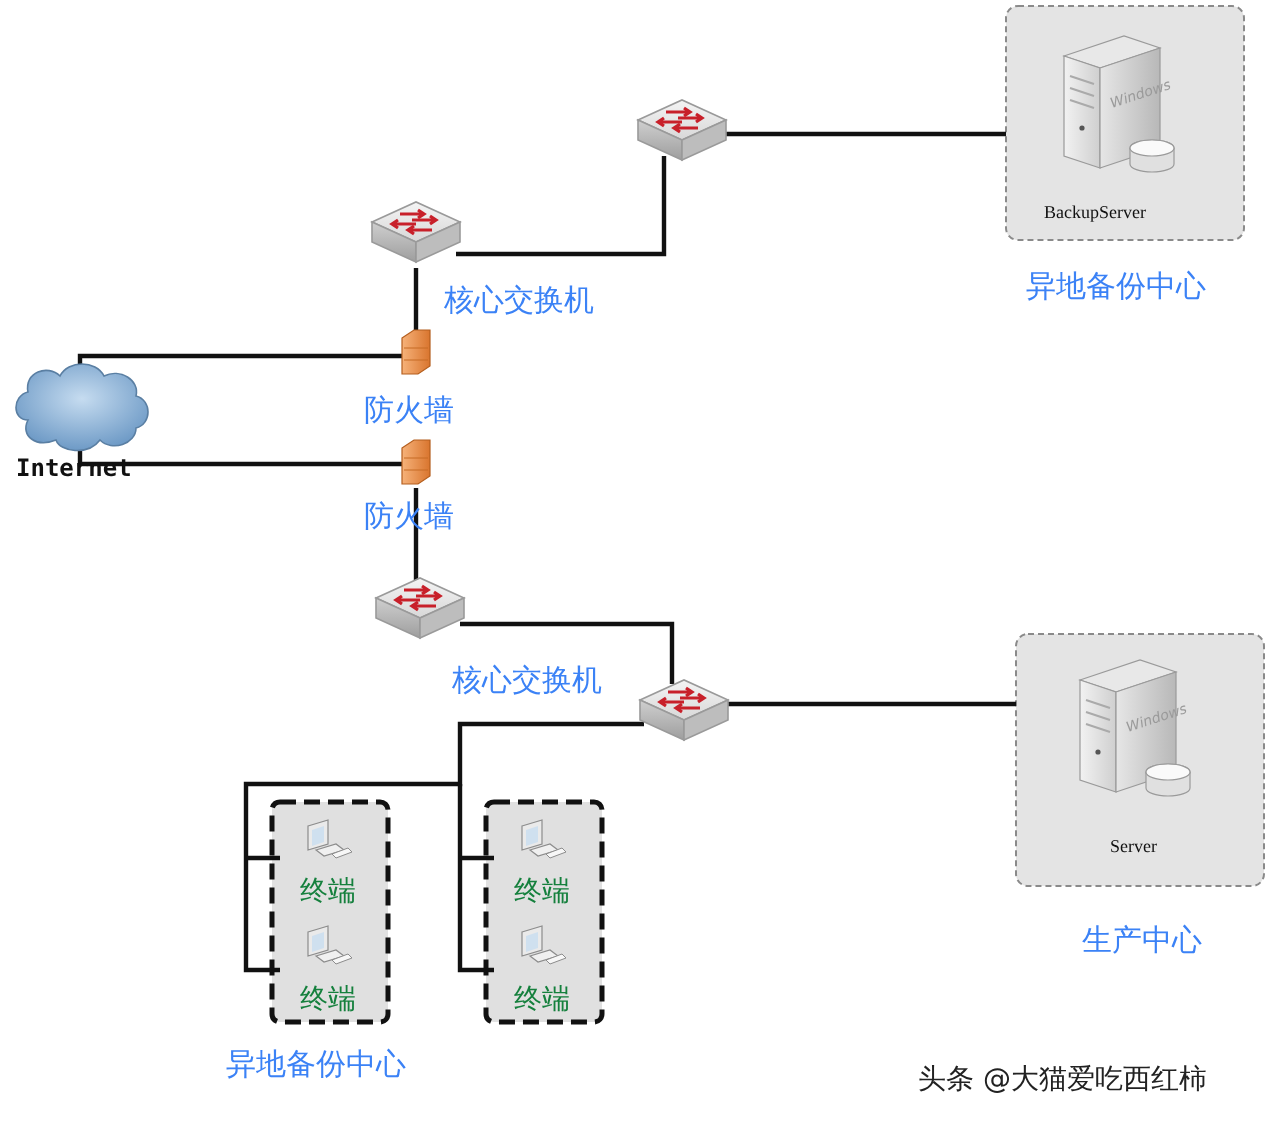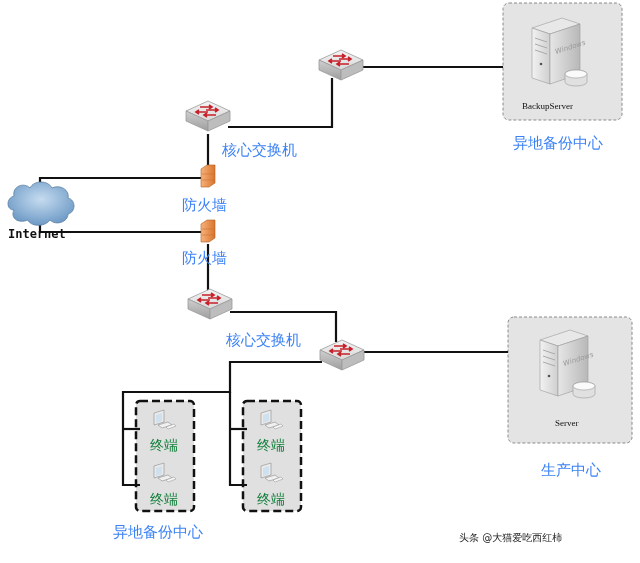--- a/index.html
+++ b/index.html
@@ -2,21 +2,21 @@
 <html><head>
 <meta charset="utf-8">
 <style>
   html,body{margin:0;padding:0;background:#fff;}
   body{width:640px;height:563px;position:relative;overflow:hidden;font-family:"DejaVu Sans",sans-serif;}
   svg{position:absolute;left:0;top:0;}
   .lbl{position:absolute;font-size:15px;color:#3b82f6;white-space:nowrap;font-family:Liberation Mono, monospace;}
   .srvlbl{position:absolute;font-size:9px;font-weight:normal;color:#111;font-family:"Liberation Serif",serif;white-space:nowrap;}
   .term{position:absolute;font-size:14px;color:#15803d;font-family:Liberation Sans, sans-serif;}
   .inet{position:absolute;font-size:12px;font-weight:bold;color:#111;font-family:"DejaVu Sans Mono",monospace;margin-top:27px;}
-  .wm{position:absolute;font-size:10px;color:#222;font-family:"DejaVu Sans",sans-serif;}
+  .wm{position:absolute;font-size:14px;color:#222;font-family:"DejaVu Sans",sans-serif;}
 </style>
 </head>
 <body>
 
 <svg width="640" height="563">
   <defs>
     <linearGradient id="swTop" x1="0" y1="0" x2="0" y2="1">
       <stop offset="0" stop-color="#f4f4f4"></stop>
         <stop offset="1" stop-color="#d8d8d8"></stop>
     </linearGradient>

